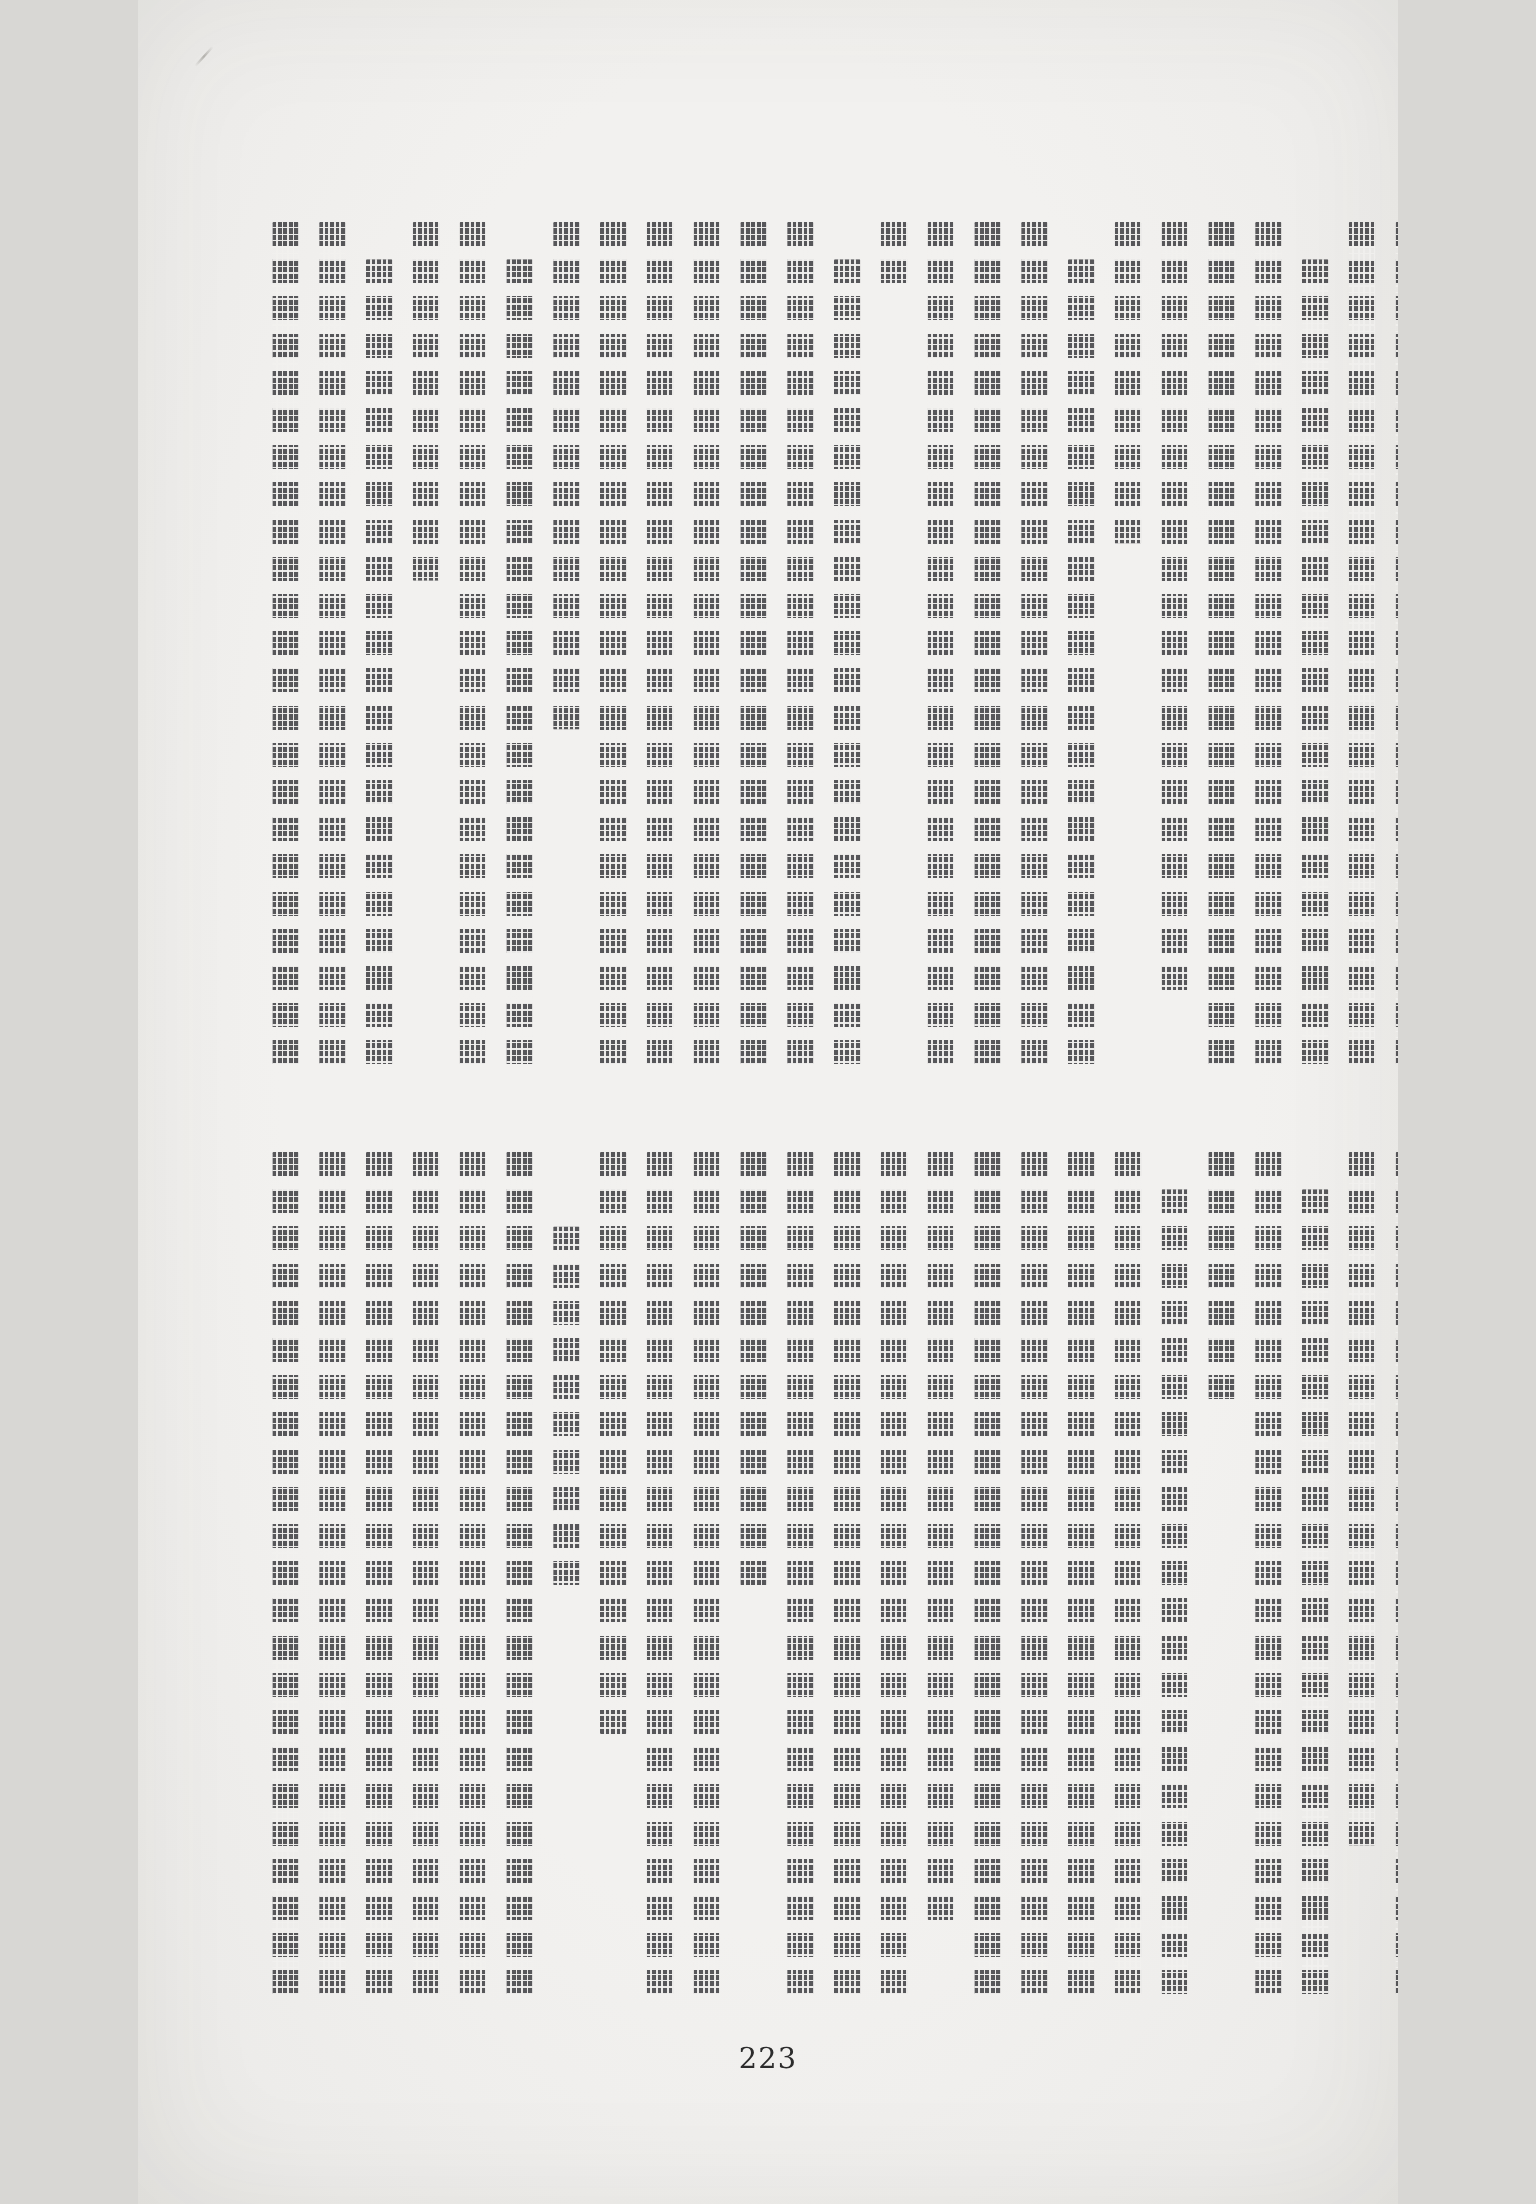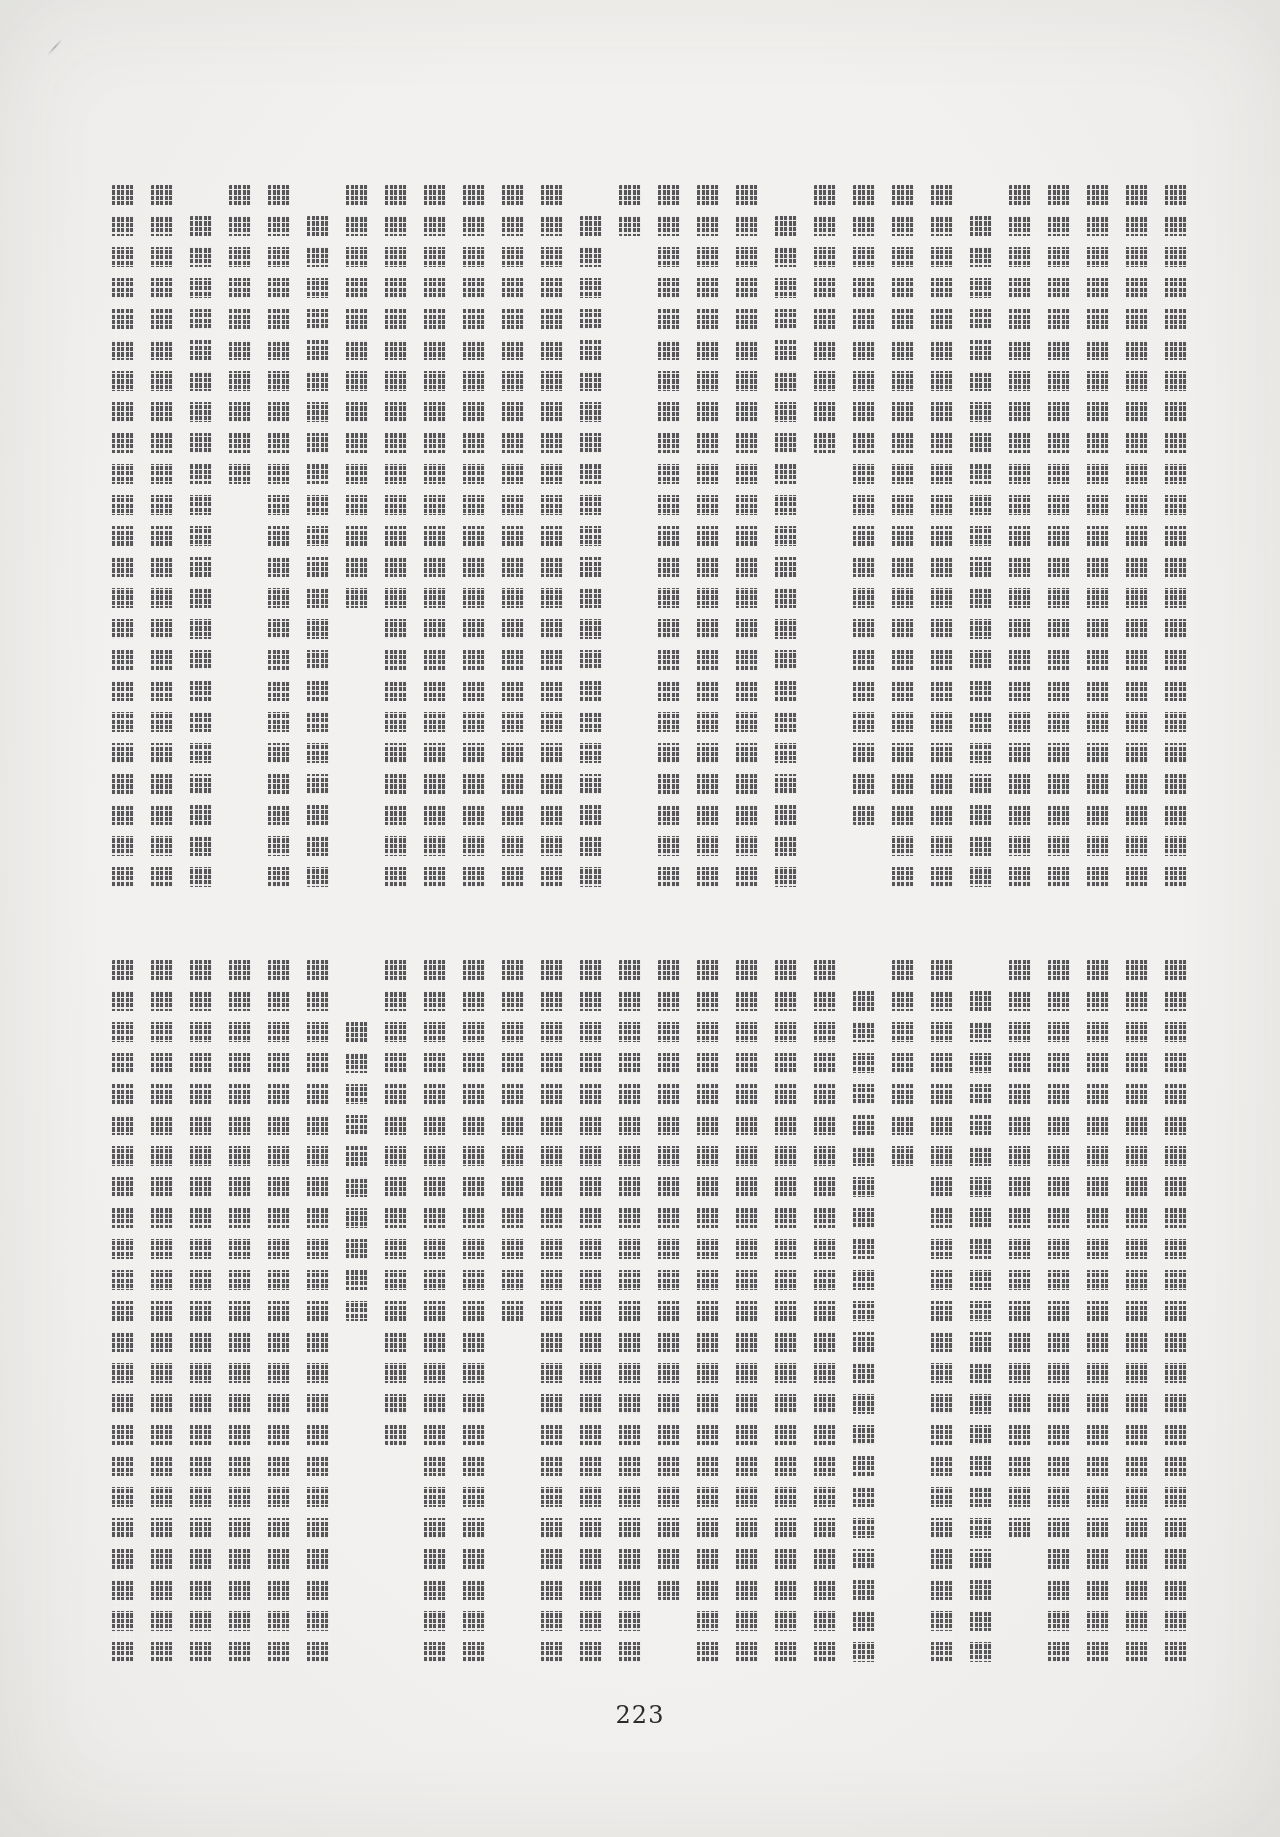--- a/index.html
+++ b/index.html
@@ -1,19 +1,19 @@
 <!DOCTYPE html>
 <html><head>
 <meta charset="utf-8">
 <style>
   html, body { margin: 0; padding: 0; background: #d8d7d4; }
 
   .page {
     position: relative;
-    width: 1280px;
+    width: 1050px;
     height: 1837px;
     margin: 0 auto;
     background: radial-gradient(ellipse at 50% 45%, #f2f1ef 55%, #edecea 85%, #e7e6e3 100%);
     box-shadow: inset 0 0 110px rgba(70, 64, 52, 0.07);
     overflow: hidden;
     font-family: "DejaVu Serif", "Liberation Serif", serif;
   }
 
   
   .scratch {

